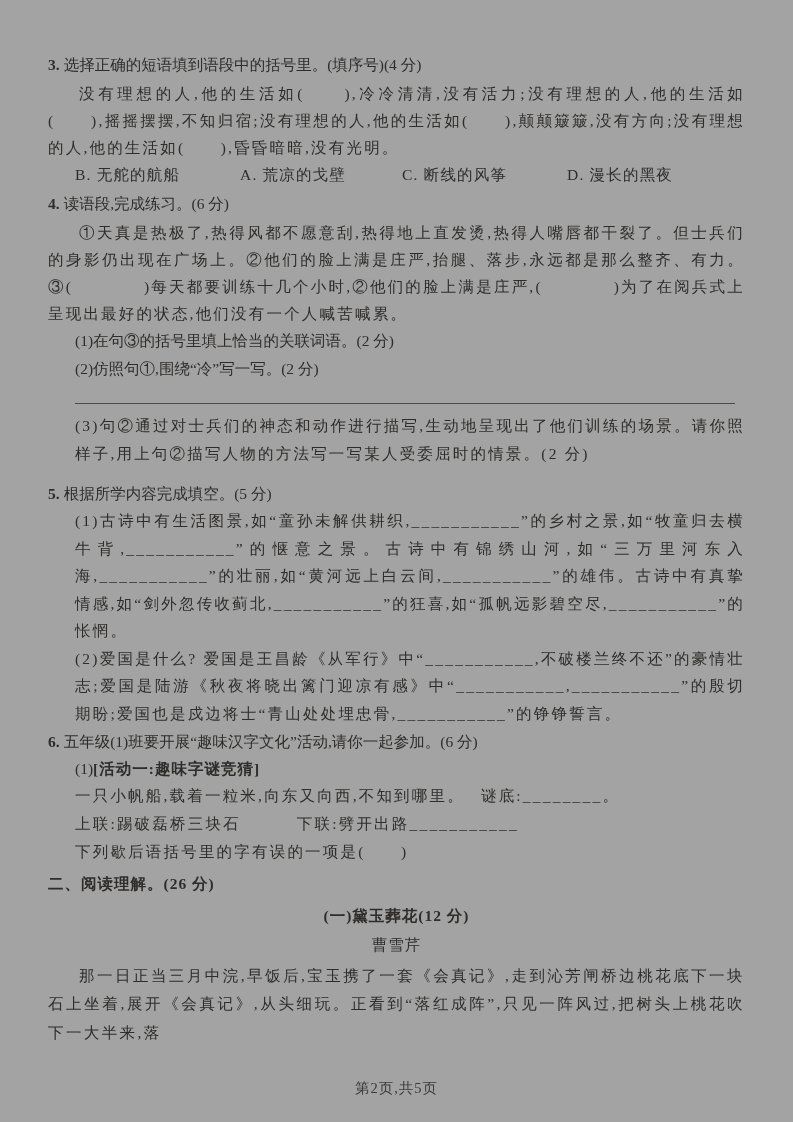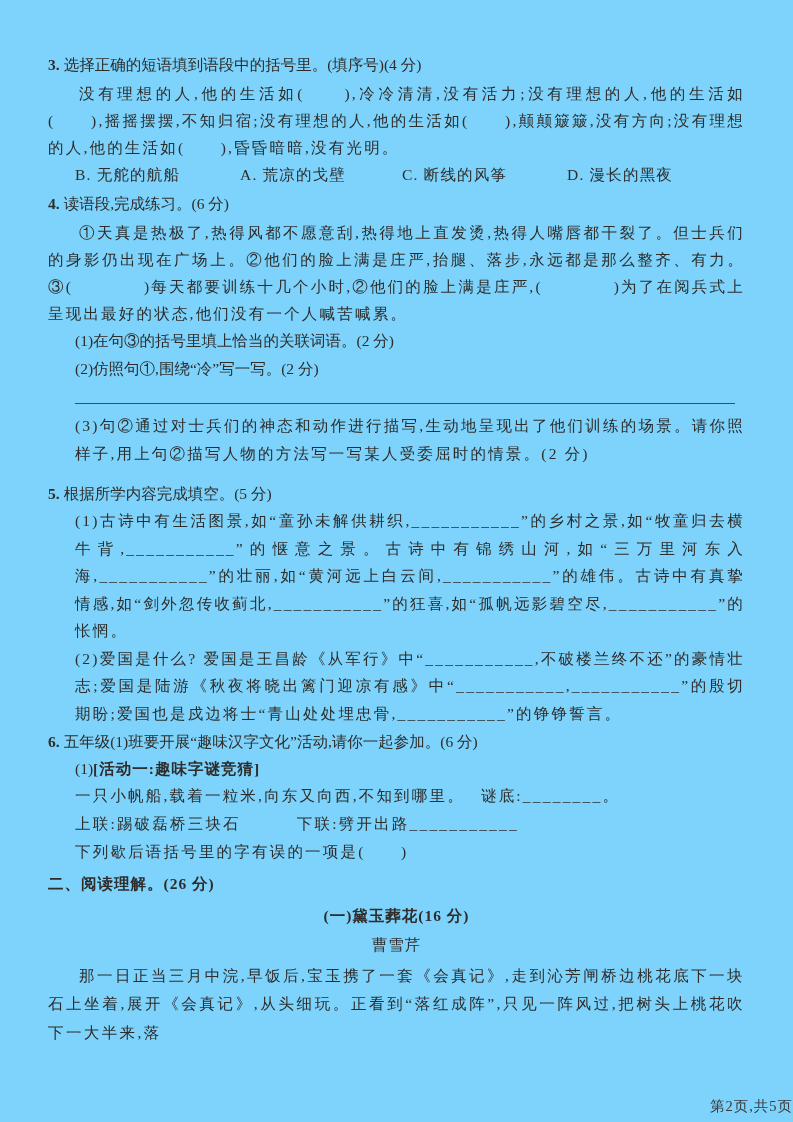--- a/index.html
+++ b/index.html
@@ -1,20 +1,20 @@
 <!DOCTYPE html>
 <html><head>
 <meta charset="utf-8">
 <style>
   html,body{margin:0;padding:0;background:#e8e8e6;}
   .page{
     position:relative;
     width:793px;height:1122px;
     margin:0 auto;
-    background:#7dd3fc;
+    background:#a3a3a3;
     box-sizing:border-box;
     padding:50px 48px 0 48px;
     font-family:"Liberation Serif","DejaVu Serif",serif;
     color:#2e2d2b;
     font-size:15.5px;
     line-height:27px;
     overflow:hidden;
   }
   .q-head{line-height:26px;margin-top:2px;}
   .q-num{font-weight:700;margin-right:4px;}
@@ -58,22 +58,22 @@
   .passage{
     margin:3px 0 0 0;
     text-indent:2em;
     text-align:justify;
     letter-spacing:2.4px;
     line-height:28.5px;
   }
   .footer{
     position:absolute;
     left:0;right:0;
-    bottom:2px;
-    text-align:right;
+    bottom:20px;
+    text-align:center;
     font-size:14.5px;
     letter-spacing:1px;
     color:#3a3a38;
   }
 </style>
 </head>
 <body>
 
 <div class="page">
 
@@ -122,19 +122,19 @@
     </div>
     <div class="inline-row kai">
       <span>上联:踢破磊桥三块石</span>
       <span class="gap-lg">下联:劈开出路___________</span>
     </div>
     <div class="sub kai">下列歇后语括号里的字有误的一项是(　　)</div>
   </div>
 
   <div>
     <div class="sec-head">二、阅读理解。(26 分)</div>
-    <div class="center read-title">(一)黛玉葬花(16 分)</div>
+    <div class="center read-title">(一)黛玉葬花(12 分)</div>
     <div class="center author">曹雪芹</div>
     <p class="passage">那一日正当三月中浣,早饭后,宝玉携了一套《会真记》,走到沁芳闸桥边桃花底下一块石上坐着,展开《会真记》,从头细玩。正看到“落红成阵”,只见一阵风过,把树头上桃花吹下一大半来,落</p>
   </div>
 
   <div class="footer">第2页,共5页</div>
 </div>
 
 </body></html>

